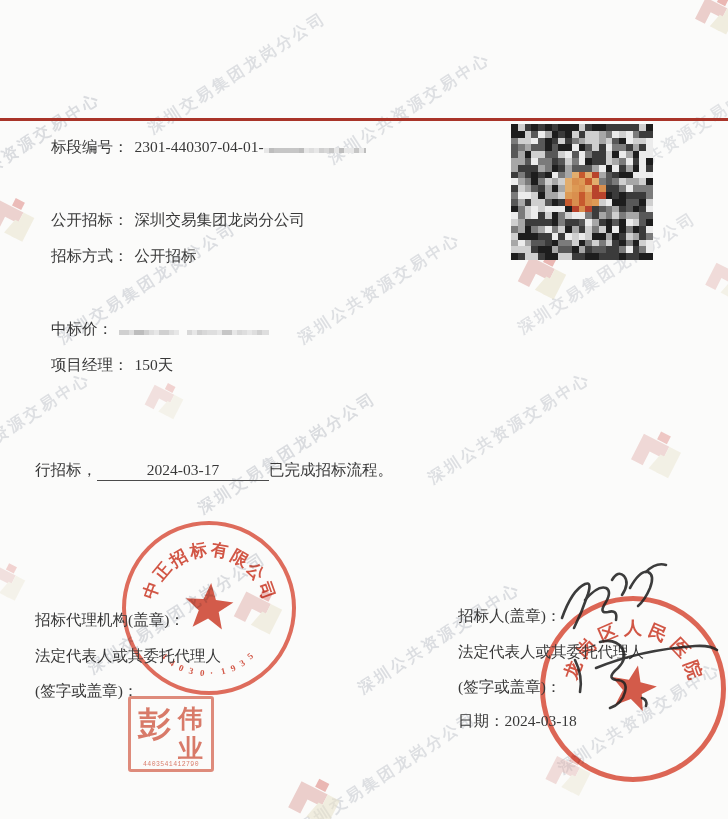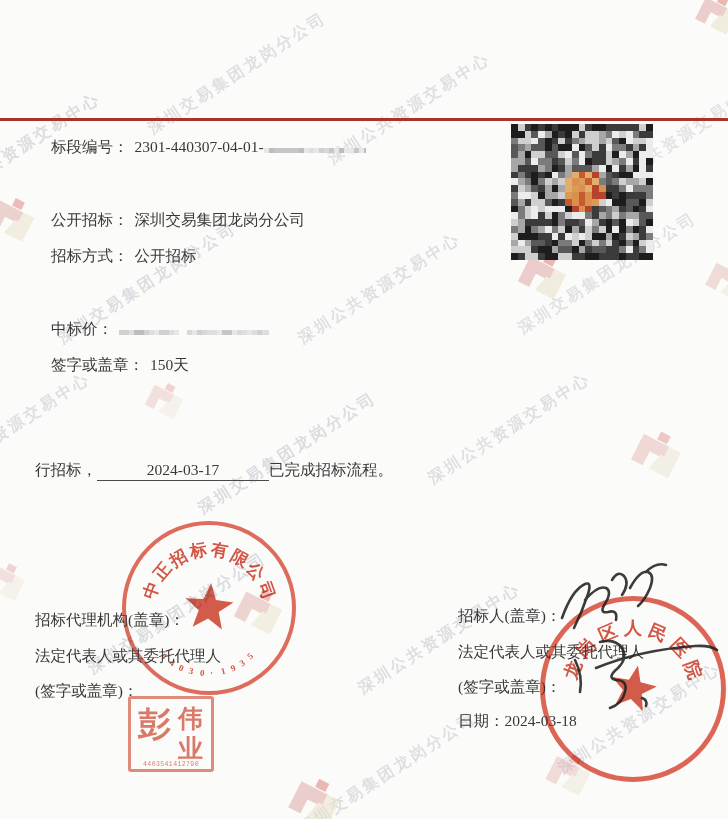--- a/index.html
+++ b/index.html
@@ -188,21 +188,21 @@
   <div class="field-row" style="top:210px">
     <span class="field-label">公开招标：</span><span>深圳交易集团龙岗分公司</span>
   </div>
   <div class="field-row" style="top:246px">
     <span class="field-label">招标方式：</span><span>公开招标</span>
   </div>
   <div class="field-row" style="top:319px">
     <span class="field-label">中标价：</span><span class="redact" style="width:60px;margin-right:8px"><span style="display:inline-block;width:5px;height:5px;background:#d0d0d0"></span><span style="display:inline-block;width:5px;height:5px;background:#d0d0d0"></span><span style="display:inline-block;width:5px;height:5px;background:#dedede"></span><span style="display:inline-block;width:5px;height:5px;background:#bdbdbd"></span><span style="display:inline-block;width:5px;height:5px;background:#bdbdbd"></span><span style="display:inline-block;width:5px;height:5px;background:#d0d0d0"></span><span style="display:inline-block;width:5px;height:5px;background:#dedede"></span><span style="display:inline-block;width:5px;height:5px;background:#e7e7e7"></span><span style="display:inline-block;width:5px;height:5px;background:#d0d0d0"></span><span style="display:inline-block;width:5px;height:5px;background:#d0d0d0"></span><span style="display:inline-block;width:5px;height:5px;background:#dedede"></span><span style="display:inline-block;width:5px;height:5px;background:#e7e7e7"></span></span><span class="redact" style="width:82px"><span style="display:inline-block;width:5px;height:5px;background:#d8d8d8"></span><span style="display:inline-block;width:5px;height:5px;background:#e7e7e7"></span><span style="display:inline-block;width:5px;height:5px;background:#d0d0d0"></span><span style="display:inline-block;width:5px;height:5px;background:#d8d8d8"></span><span style="display:inline-block;width:5px;height:5px;background:#dedede"></span><span style="display:inline-block;width:5px;height:5px;background:#dedede"></span><span style="display:inline-block;width:5px;height:5px;background:#e7e7e7"></span><span style="display:inline-block;width:5px;height:5px;background:#c6c6c6"></span><span style="display:inline-block;width:5px;height:5px;background:#c6c6c6"></span><span style="display:inline-block;width:5px;height:5px;background:#e7e7e7"></span><span style="display:inline-block;width:5px;height:5px;background:#d8d8d8"></span><span style="display:inline-block;width:5px;height:5px;background:#dedede"></span><span style="display:inline-block;width:5px;height:5px;background:#e7e7e7"></span><span style="display:inline-block;width:5px;height:5px;background:#dedede"></span><span style="display:inline-block;width:5px;height:5px;background:#d0d0d0"></span><span style="display:inline-block;width:5px;height:5px;background:#dedede"></span><span style="display:inline-block;width:5px;height:5px;background:#dedede"></span></span>
   </div>
   <div class="field-row" style="top:355px">
-    <span class="field-label">签字或盖章：</span><span>150天</span>
+    <span class="field-label">项目经理：</span><span>150天</span>
   </div>
 
   <div class="para" style="top:460px">
     <span>行招标，</span><span class="date-underline" style="width:172px">2024-03-17</span><span>已完成招标流程。</span>
   </div>
 
 
   <div class="sig-line" style="left:35px;top:610px">招标代理机构(盖章)：</div>
   <div class="sig-line" style="left:35px;top:646px">法定代表人或其委托代理人</div>
   <div class="sig-line" style="left:35px;top:681px">(签字或盖章)：</div>

